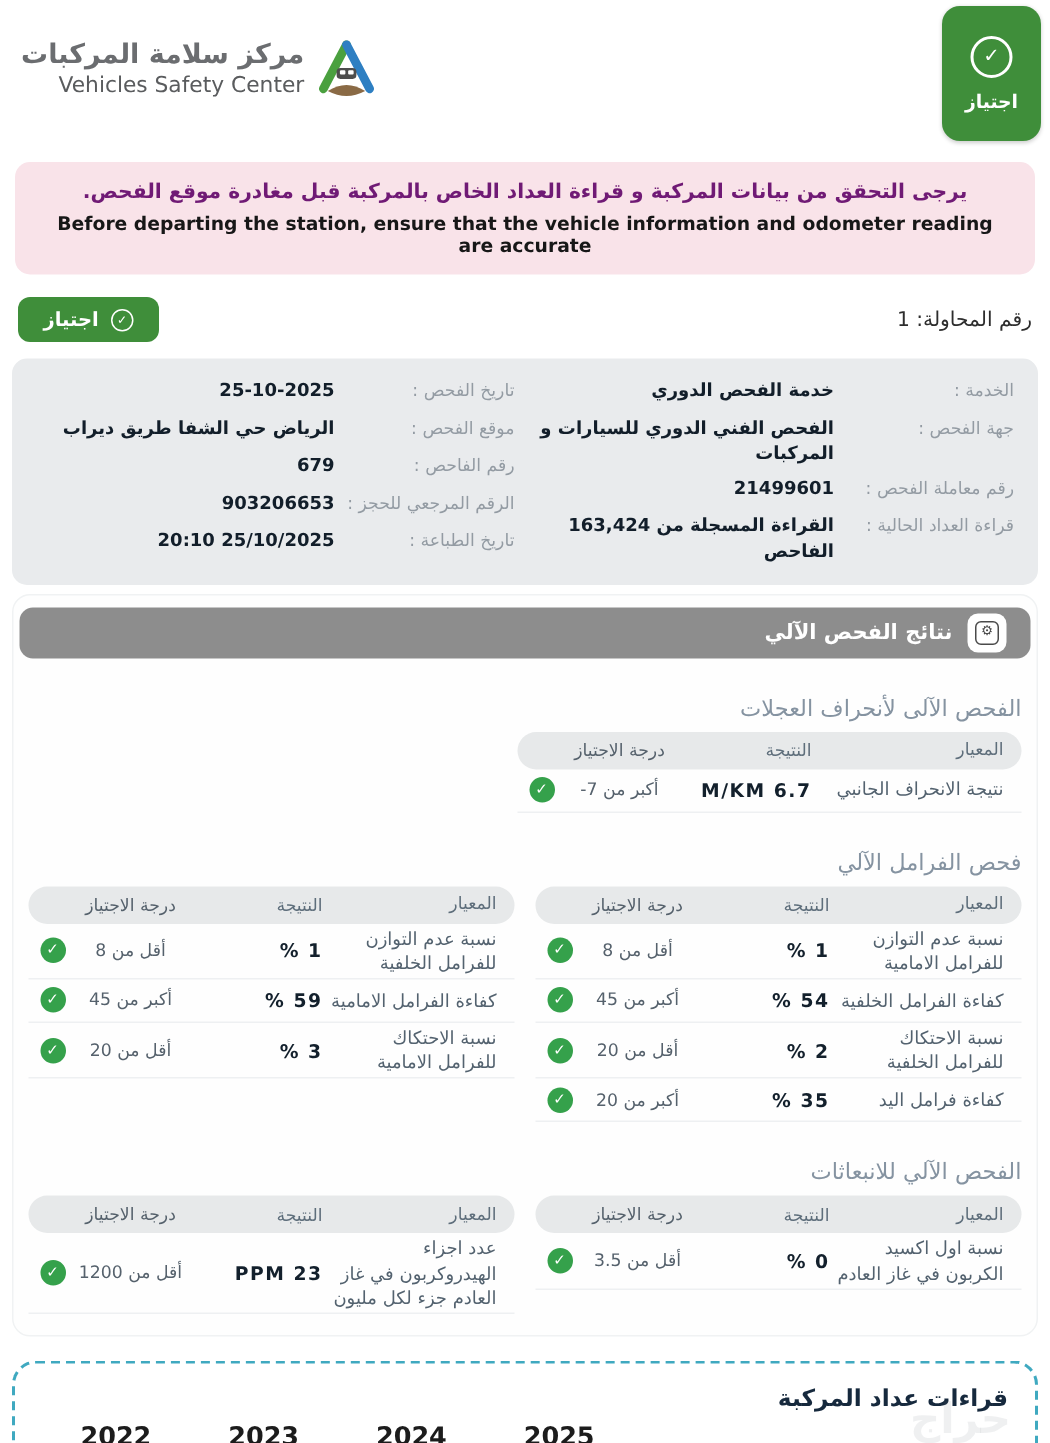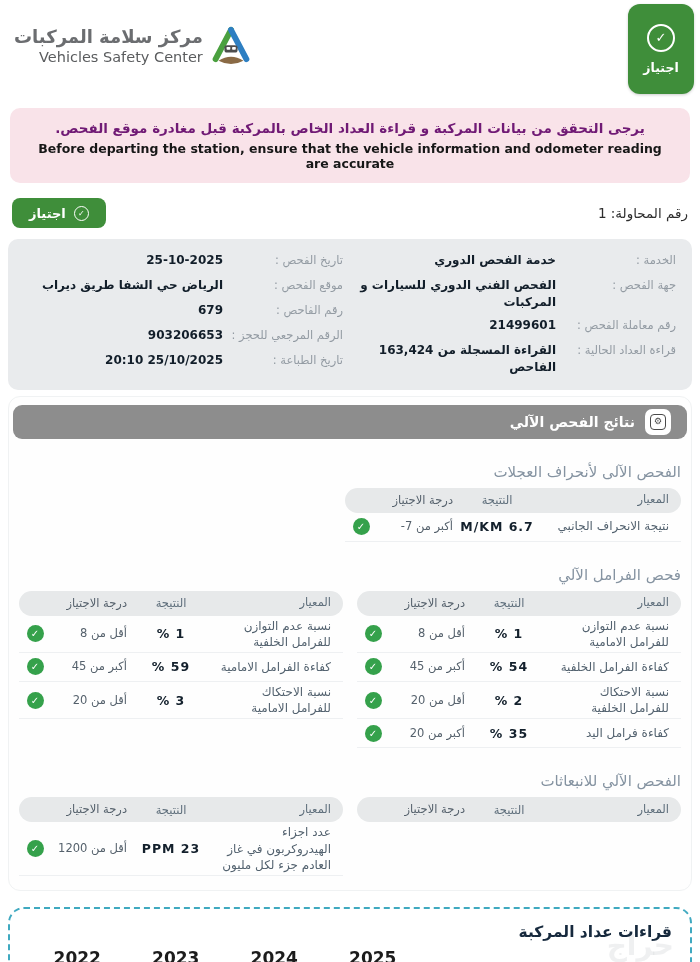--- a/index.html
+++ b/index.html
@@ -48,22 +48,22 @@
   .results-card{margin:6px 8px;border:1px solid #f0f2f3;border-radius:12px;padding:8px 2px 14px;background:#fefefe}
   .section-bar{margin:0 2px;background:var(--bar-gray,#8d8d8d);border-radius:9px;height:34px;display:flex;align-items:center;gap:10px;padding:0 16px;color:#fff}
   .chip-box{width:26px;height:26px;background:#fff;border-radius:7px;display:flex;align-items:center;justify-content:center}
   .chip-inner{width:16px;height:16px;border:1.6px solid #4a4a4a;border-radius:4px;display:flex;align-items:center;justify-content:center;color:#4a4a4a}
   .chip-inner::after{content:"⚙";font-size:9px;line-height:1}
   .section-title{font-size:14px;font-weight:bold}
   .sub-title{margin:24px 8px 7px;font-size:15px;color:#8593a1;text-align:right}
   .thead{display:flex;align-items:center;background:#e7e9ea;border-radius:13px;height:25px;padding:0 12px 0 4px;color:#5e6e7b;font-size:11.5px}
   .trow{display:flex;align-items:center;min-height:29px;border-bottom:1px solid #eef0f2;padding:2px 12px 2px 4px;font-size:12px;color:#53626f}
   .cell-crit{flex:1;padding-left:4px;line-height:1.35}
-  .cell-res{width:88px;text-align:center;font-weight:bold;color:#13202c;direction:ltr;letter-spacing:1px;font-size:12.5px}
-  .cell-grade{width:80px;font-size:11.5px;color:#55616c;line-height:1.3}
+  .cell-res{width:88px;text-align:right;font-weight:bold;color:#13202c;direction:ltr;letter-spacing:1px;font-size:12.5px}
+  .cell-grade{width:80px;text-align:center;font-size:11.5px;color:#55616c;line-height:1.3}
   .cell-chk{width:24px;display:flex;justify-content:center}
   .thead .cell-res{font-weight:normal;color:#5e6e7b;letter-spacing:0;direction:rtl;font-size:11.5px}
   .chk{width:17px;height:17px;border-radius:50%;background:var(--check-green,#35a14b);color:#fff;display:flex;align-items:center;justify-content:center}
   .chk::after{content:"✓";font-size:10px}
   .wheel{width:336px;margin:0 8px 0 auto}
   .tables-row{display:flex;gap:14px;margin:0 8px}
   .tables-row > div{flex:1}
   
   .odo{margin:16px 8px 0;border:2px dashed var(--dash-teal,#3fa9c0);border-radius:16px;padding:14px 18px 14px;position:relative;height:178px;background:#fff}
   .odo-title{text-align:right;font-weight:bold;color:#16293d;font-size:15.5px;margin-bottom:8px}
@@ -267,20 +267,28 @@
 
   <div class="sub-title">الفحص الآلي للانبعاثات</div>
   <div class="tables-row">
     <div>
       <div class="thead">
         <span class="cell-crit">المعيار</span>
         <span class="cell-res">النتيجة</span>
         <span class="cell-grade">درجة الاجتياز</span>
         <span class="cell-chk"></span>
       </div>
+      <div class="trow">
+        <span class="cell-crit">نسبة اول اكسيد الكربون في غاز العادم</span>
+        <span class="cell-res">% 0</span>
+        <span class="cell-grade">أقل من 3.5</span>
+        <span class="cell-chk">
+            <span class="chk"></span>
+          </span>
+      </div>
     </div>
     <div>
       <div class="thead">
         <span class="cell-crit">المعيار</span>
         <span class="cell-res">النتيجة</span>
         <span class="cell-grade">درجة الاجتياز</span>
         <span class="cell-chk"></span>
       </div>
       <div class="trow">
         <span class="cell-crit">عدد اجزاء الهيدروكربون في غاز العادم جزء لكل مليون</span>

